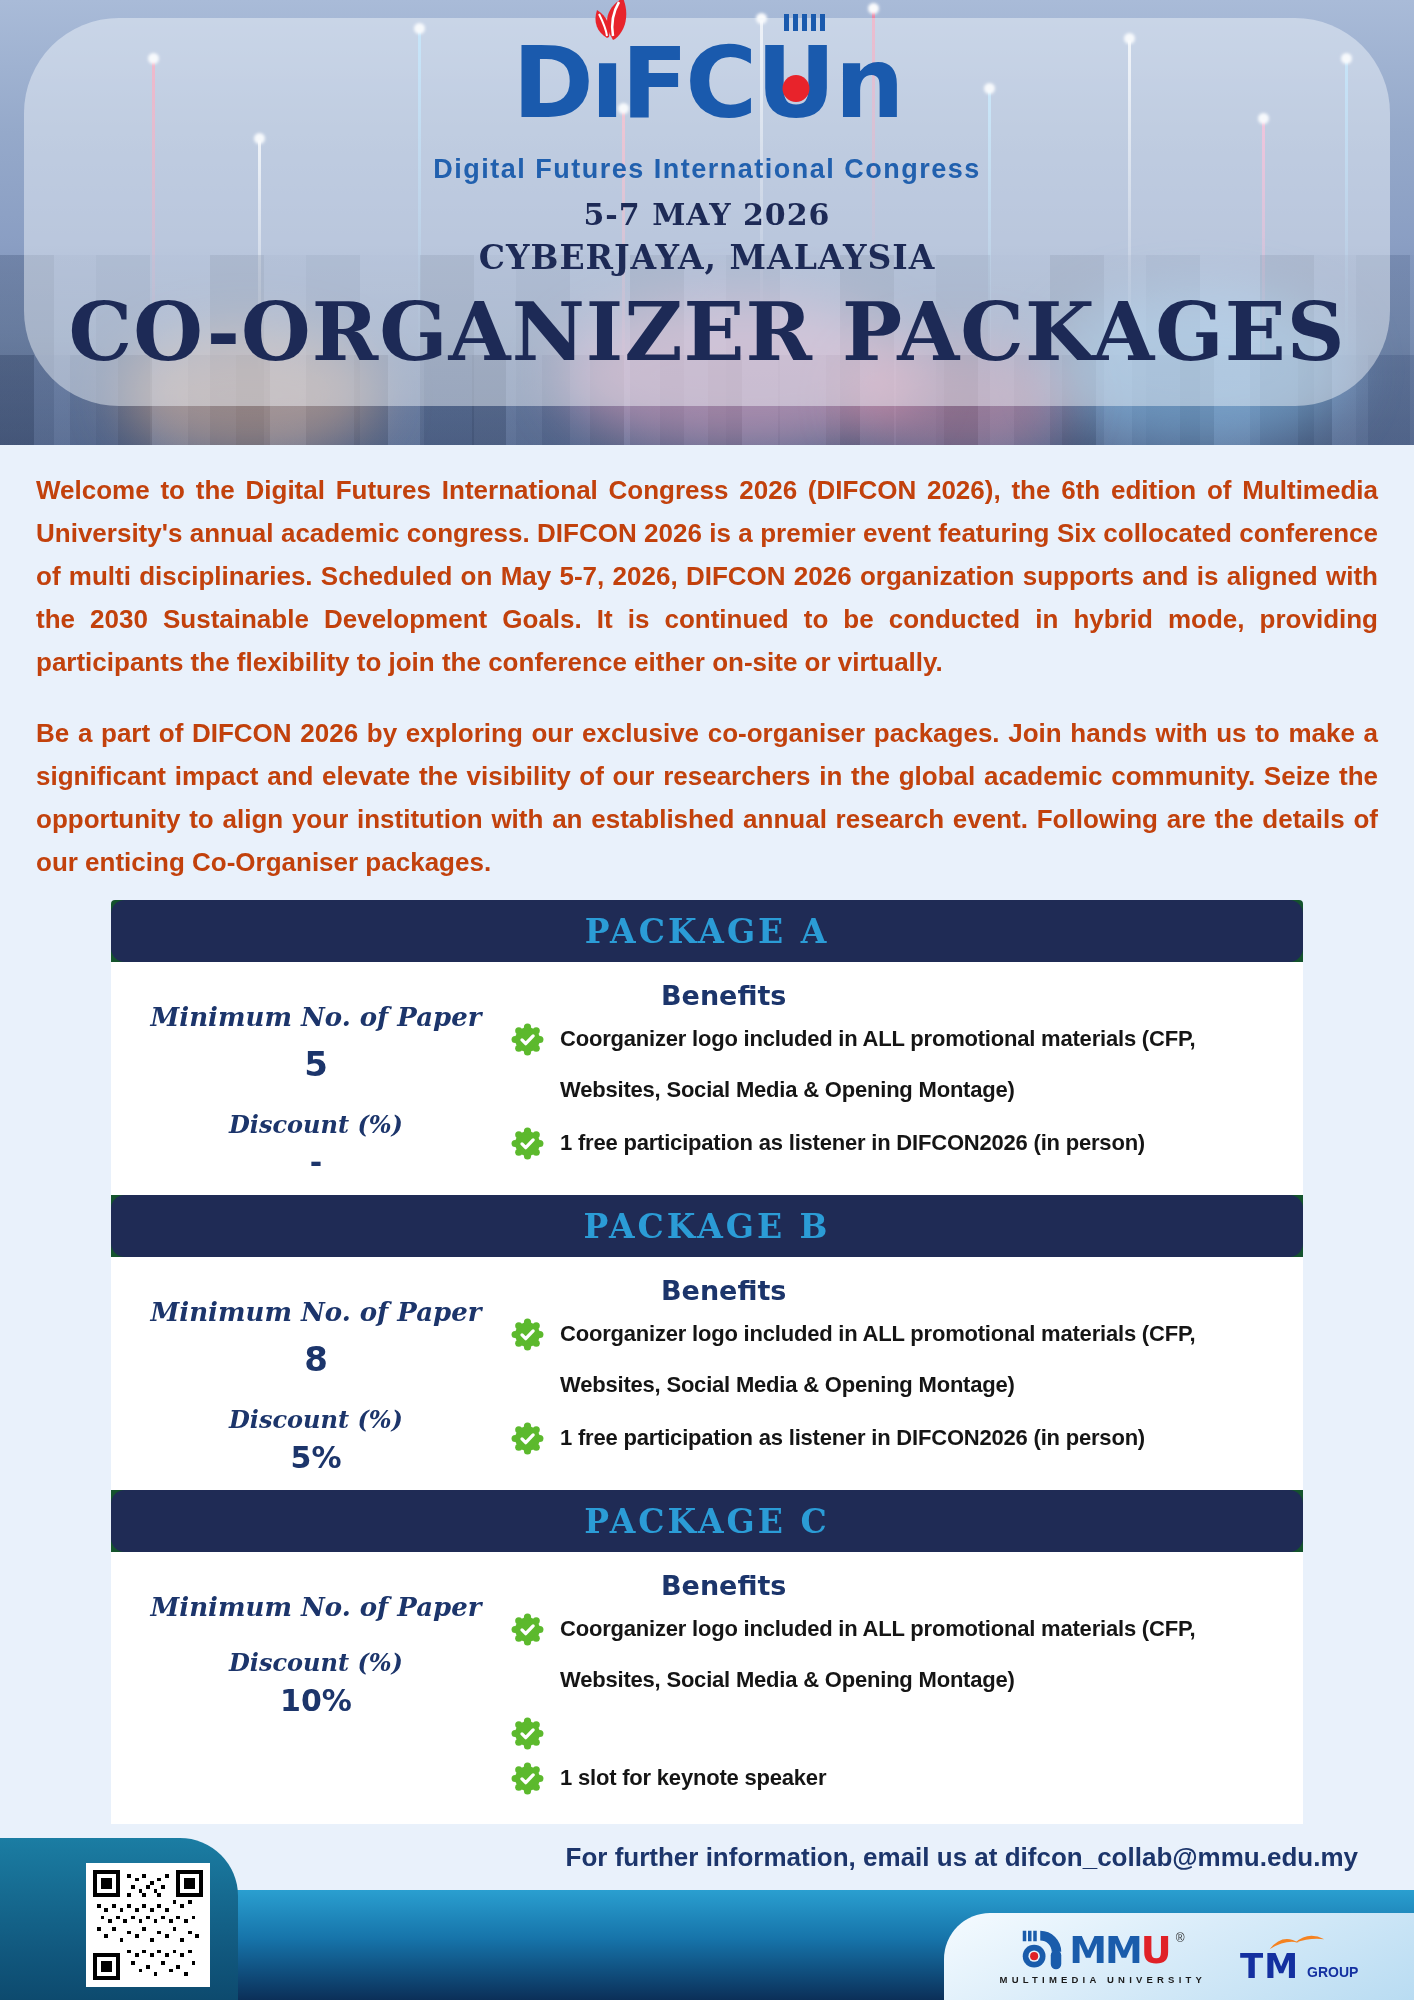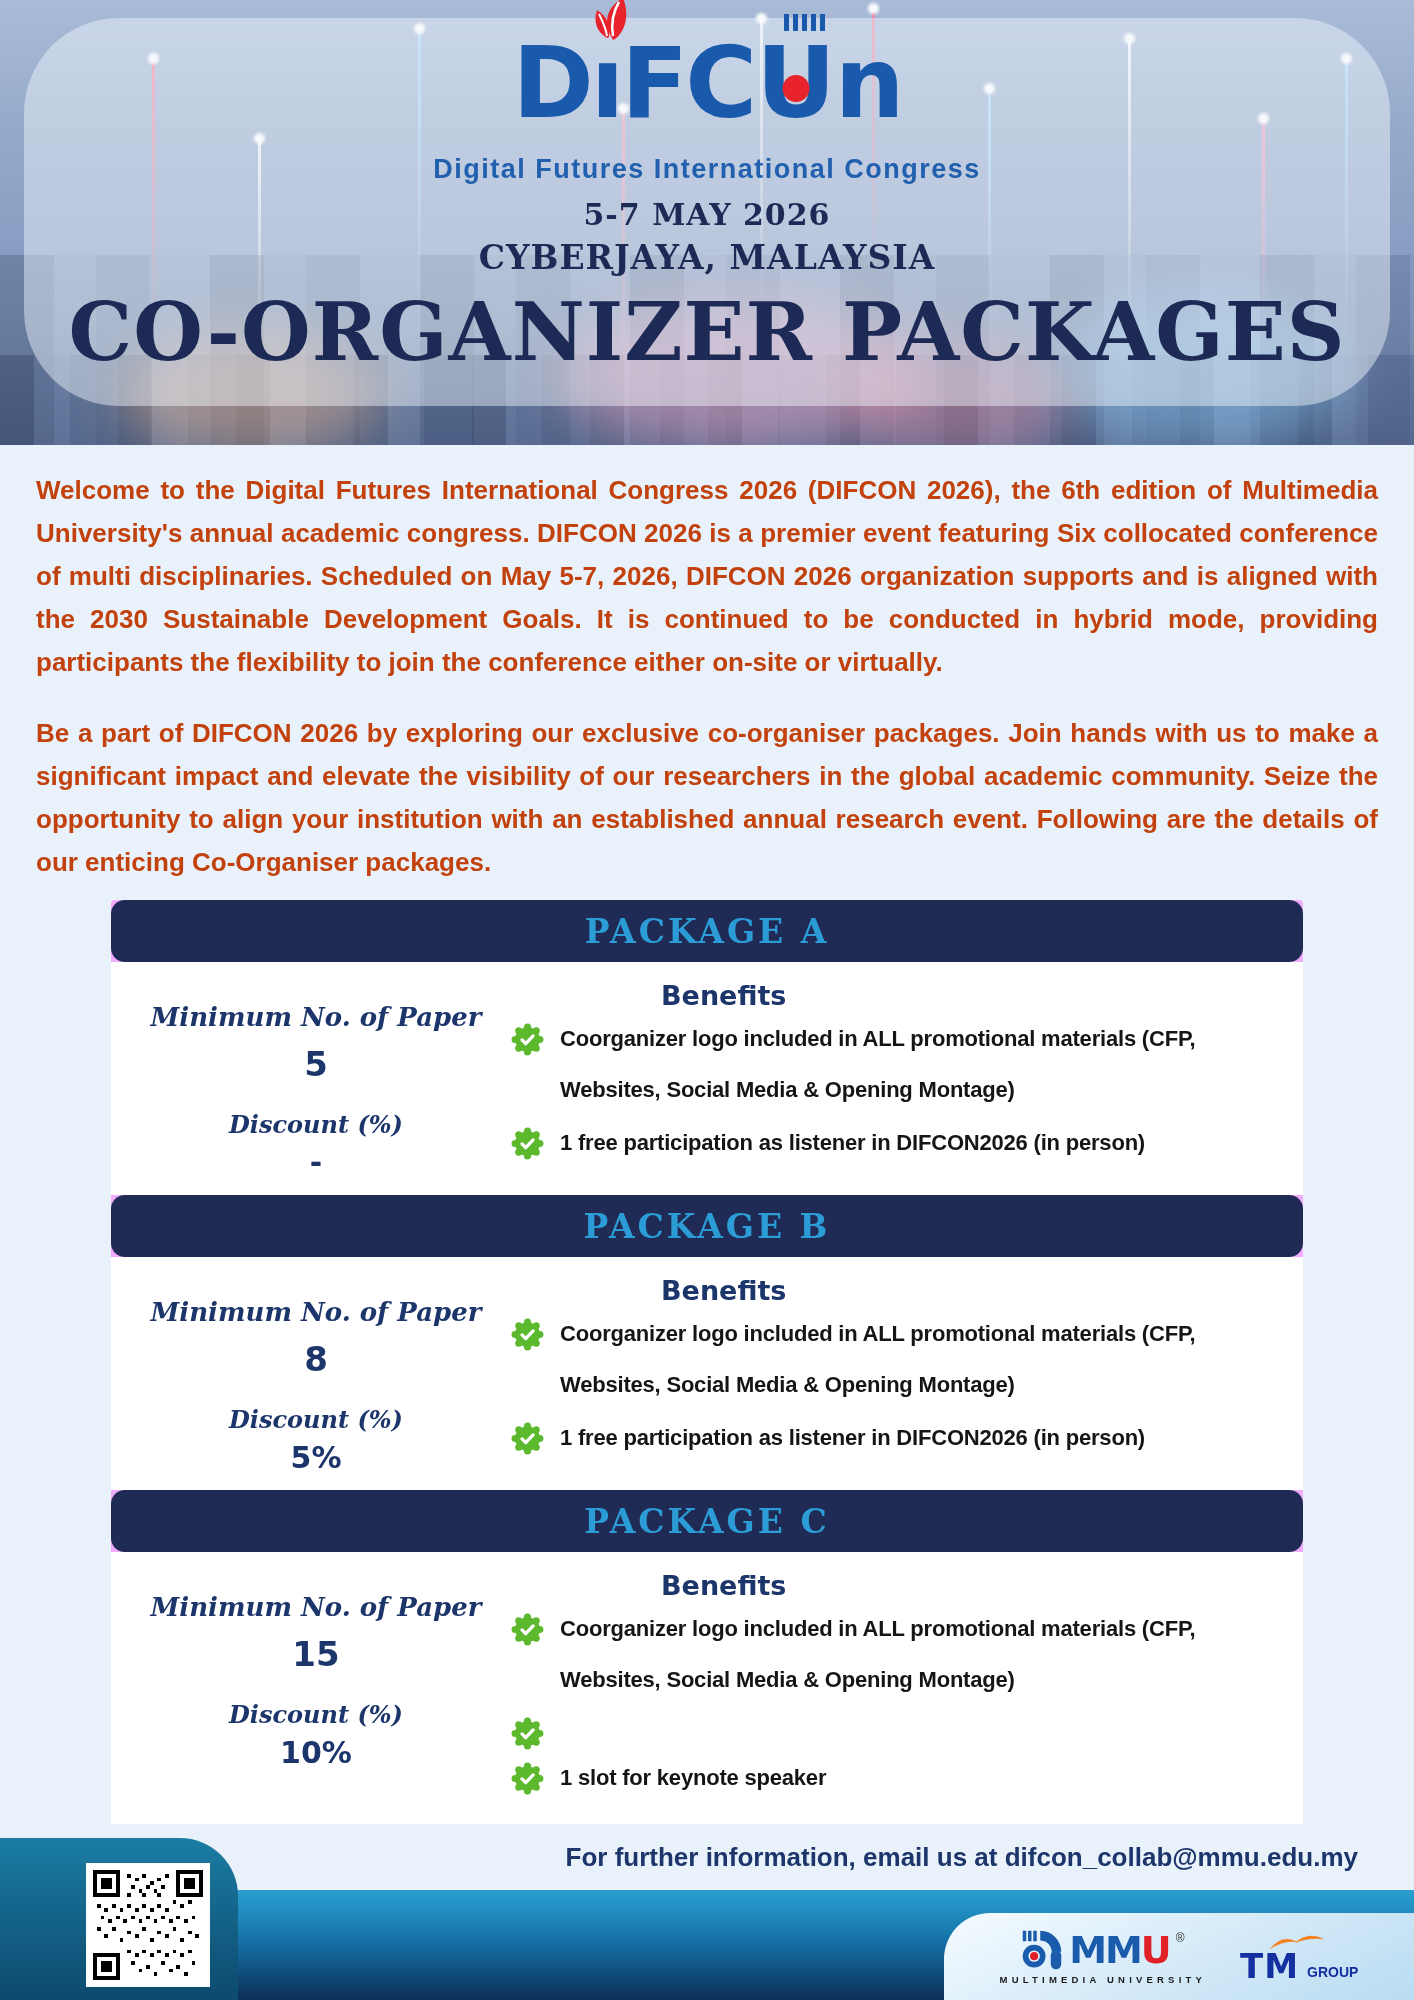--- a/index.html
+++ b/index.html
@@ -47,21 +47,21 @@
   .tagline{margin-top:0px;font-weight:700;font-size:27px;color:#2160ae;letter-spacing:1.5px;}
   .date-line{margin-top:12px;font-family:"DejaVu Serif",serif;font-weight:800;font-size:30px;color:#1d2a56;letter-spacing:1px;}
   .loc-line{margin-top:6px;font-family:"DejaVu Serif",serif;font-weight:800;font-size:33px;color:#1d2a56;letter-spacing:1px;}
   .big-title{margin-top:8px;font-family:"DejaVu Serif",serif;font-weight:800;font-size:80px;color:#1d2a56;letter-spacing:1px;white-space:nowrap;}
 
   
   .intro{margin:24px 36px 0 36px;color:#c2410c;font-weight:700;font-size:26px;line-height:43px;text-align:justify;}
   .intro + .intro{margin-top:28px;}
 
   
-  .pkg-wrap{width:1192px;margin:16px auto 0 auto;background:#f0abfc;border-radius:4px;}
+  .pkg-wrap{width:1192px;margin:16px auto 0 auto;background:#14532d;border-radius:4px;}
   .pkg-head{height:62px;background:#1f2b55;border-radius:14px;display:flex;align-items:center;justify-content:center;}
   .pkg-head span{font-family:"DejaVu Serif",serif;font-weight:800;font-size:33px;letter-spacing:3px;color:#2b9cd6;}
   .pkg-body{display:flex;background:#fff;box-sizing:border-box;padding:12px 20px 10px 10px;height:233px;overflow:hidden;}
   .pkg-body.tall{height:272px;}
   .pkg-left{width:390px;text-align:center;padding-top:28px;color:#1c356b;}
   .min-label{font-family:"DejaVu Serif",serif;font-style:italic;font-weight:800;font-size:26px;}
   .min-value{margin-top:12px;font-family:"DejaVu Sans",sans-serif;font-weight:800;font-size:34px;}
   .disc-label{margin-top:26px;font-family:"DejaVu Serif",serif;font-style:italic;font-weight:800;font-size:24px;}
   .disc-value{margin-top:6px;font-family:"DejaVu Sans",sans-serif;font-weight:800;font-size:30px;}
   .pkg-right{flex:1;padding-top:6px;}
@@ -259,21 +259,20 @@
         </div>
       </div>
     </div>
 
     <div class="pkg-head">
       <span>PACKAGE C</span>
     </div>
     <div class="pkg-body tall">
       <div class="pkg-left">
         <div class="min-label">Minimum No. of Paper</div>
-        <div class="min-value">15</div>
         <div class="disc-label">Discount (%)</div>
         <div class="disc-value">10%</div>
       </div>
       <div class="pkg-right">
         <div class="benefits-title">Benefits</div>
         <div class="benefit">
           <svg class="badge" viewBox="0 0 24 24">
             <g fill="#5cb92d">
                 <circle cx="12" cy="12" r="9"></circle>
                 <circle cx="21" cy="12" r="2.6"></circle>

